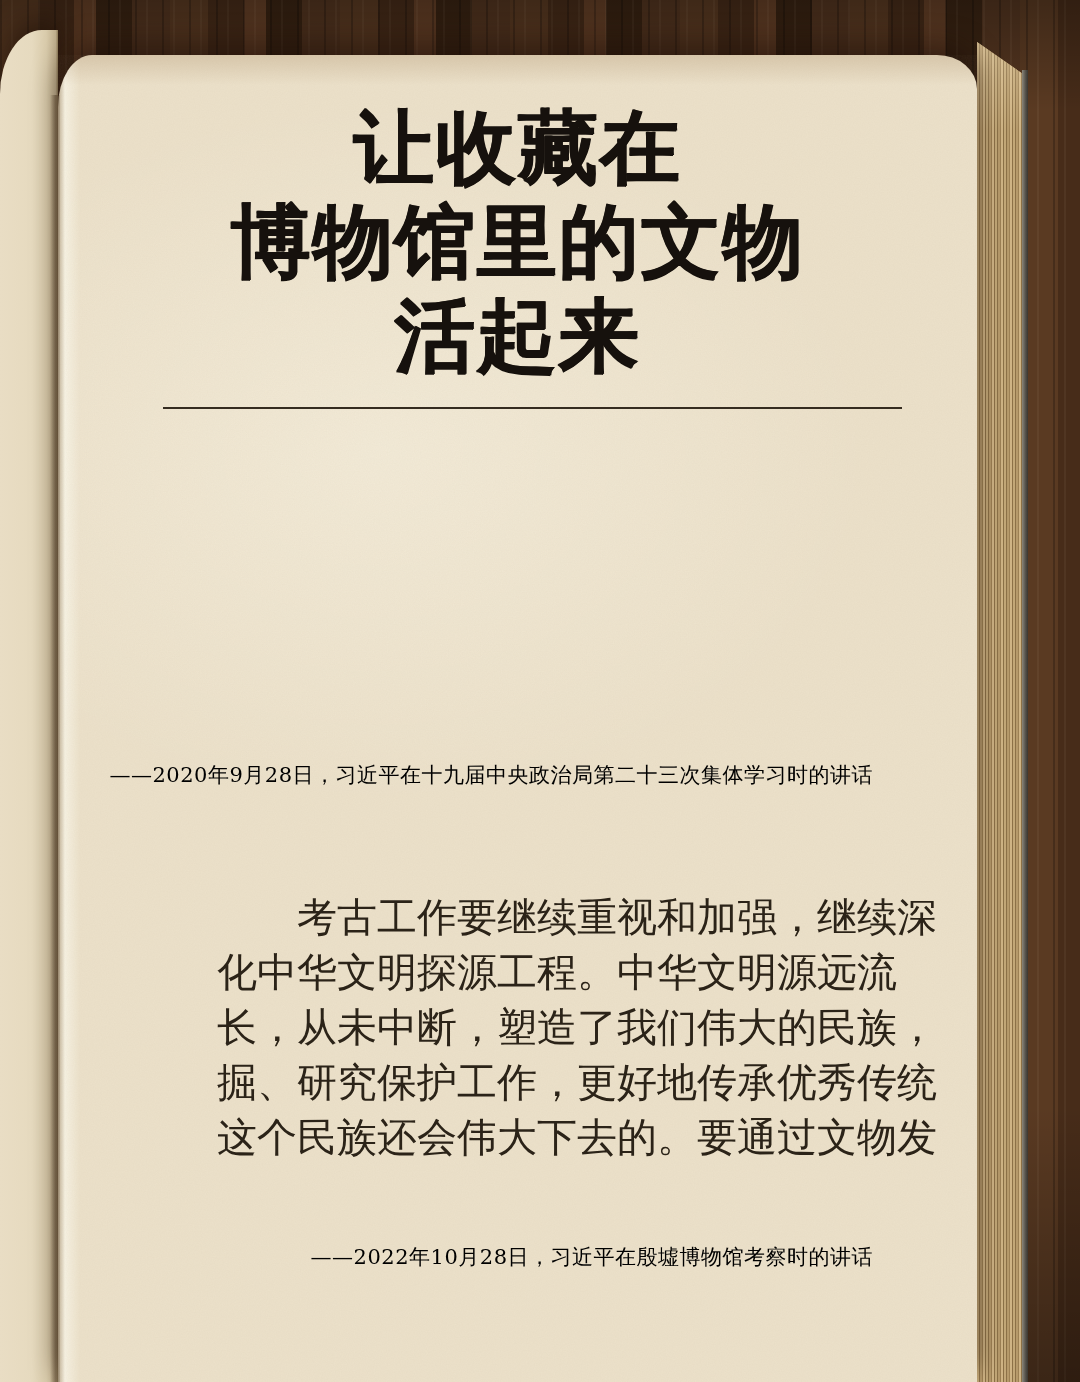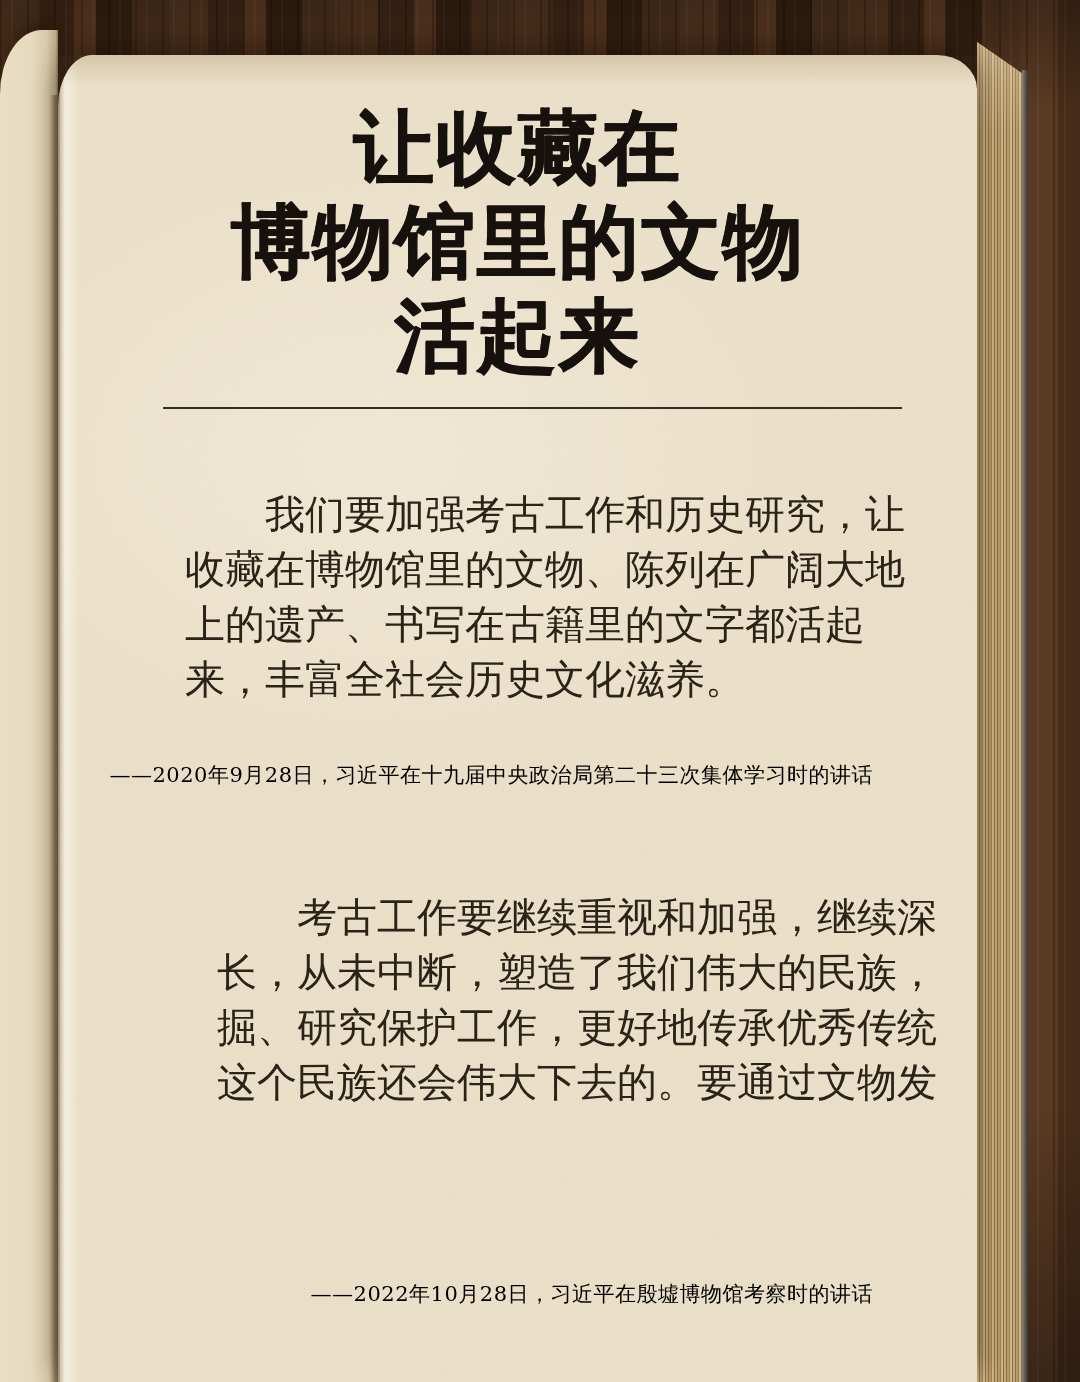--- a/index.html
+++ b/index.html
@@ -91,21 +91,21 @@
   .quote p { white-space: nowrap; }
   .quote p.indent { text-indent: 2em; }
   .quote-1 { top: 432px; }
   .quote-2 { top: 835px; margin-left: 32px; }
 
   .attribution {
     position: absolute; left: 0; right: 104px; text-align: right;
     font-size: 21px; line-height: 28px; color: #000000; letter-spacing: 0.5px;
   }
   .attr-1 { top: 706px; }
-  .attr-2 { top: 1225px; }
+  .attr-2 { top: 1188px; }
 </style>
 </head>
 <body>
 
 <div class="scene">
 
   <div class="wood"></div>
 
   <div class="left-page"></div>
 
@@ -126,31 +126,26 @@
   <div class="content">
 
     <h1 class="title">
       <span>让收藏在</span>
       <span>博物馆里的文物</span>
       <span>活起来</span>
     </h1>
 
     <div class="divider"></div>
 
-    <div class="quote quote-1">
-      <p class="indent">我们要加强考古工作和历史研究，让</p>
-      <p>收藏在博物馆里的文物、陈列在广阔大地</p>
-      <p>上的遗产、书写在古籍里的文字都活起</p>
-      <p>来，丰富全社会历史文化滋养。</p>
-    </div>
 
     <div class="attribution attr-1">——2020年9月28日，习近平在十九届中央政治局第二十三次集体学习时的讲话</div>
 
     <div class="quote quote-2">
       <p class="indent">考古工作要继续重视和加强，继续深</p>
+      <p>化中华文明探源工程。中华文明源远流</p>
       <p>长，从未中断，塑造了我们伟大的民族，</p>
       <p>掘、研究保护工作，更好地传承优秀传统</p>
       <p>这个民族还会伟大下去的。要通过文物发</p>
     </div>
 
     <div class="attribution attr-2">——2022年10月28日，习近平在殷墟博物馆考察时的讲话</div>
 
   </div>
 </div>
 

